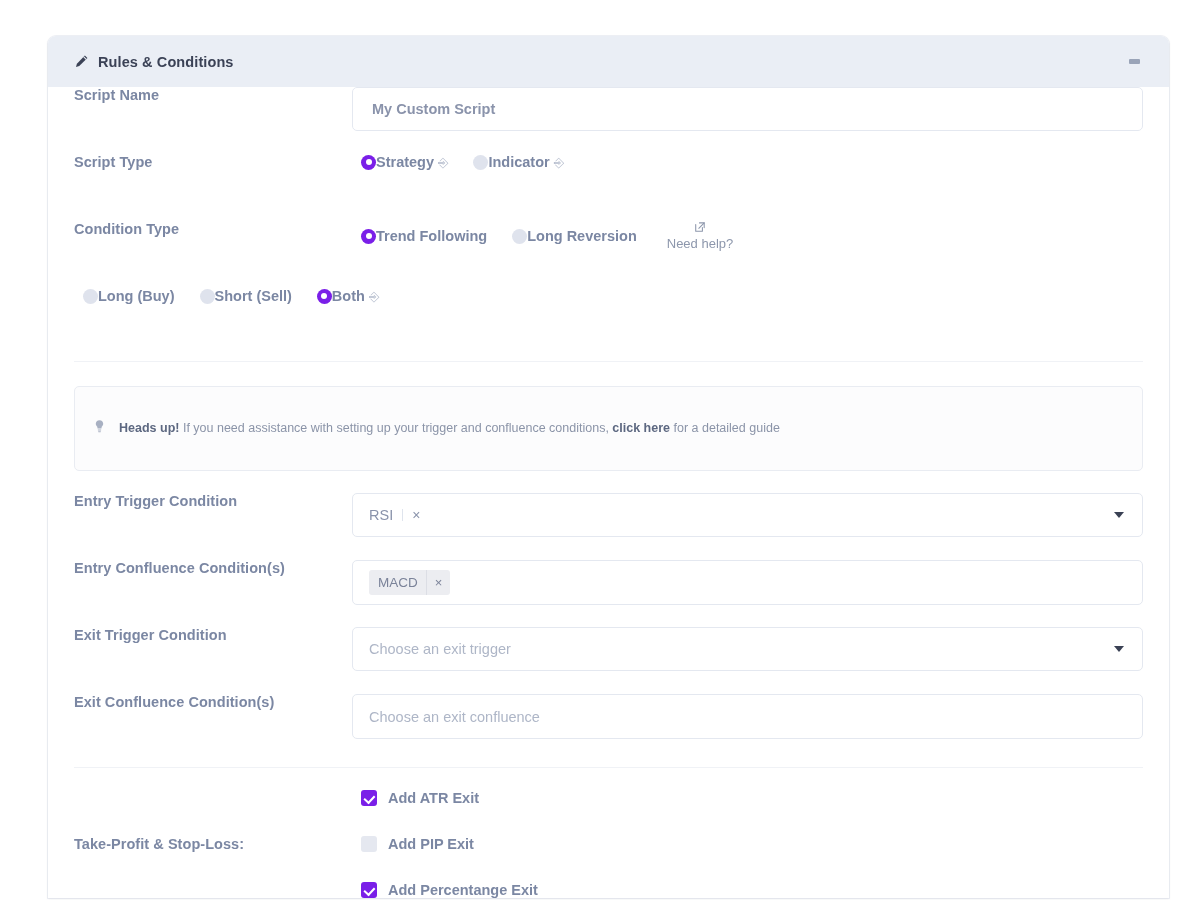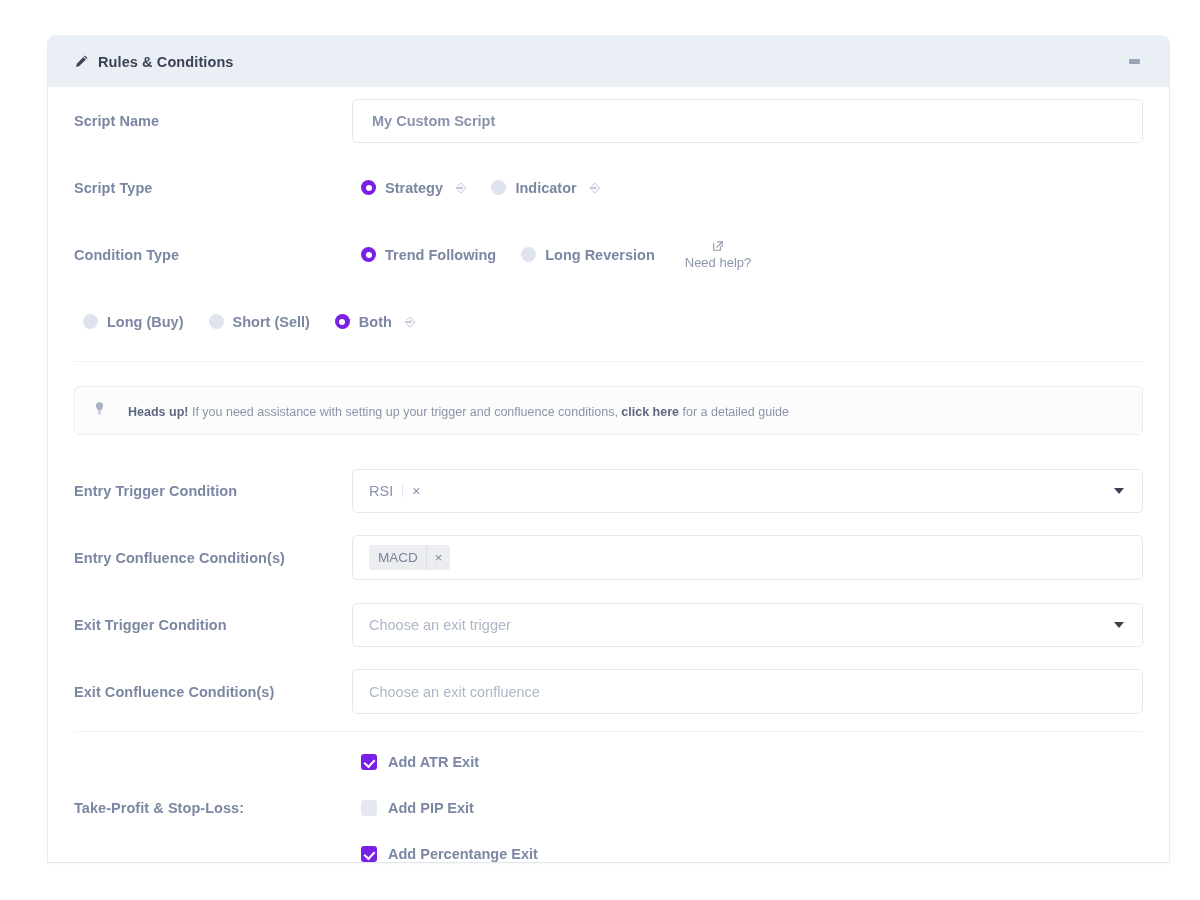--- a/index.html
+++ b/index.html
@@ -71,21 +71,20 @@
   }
 
   .card-body {
     padding: 0 26px 0 26px;
     background: #ffffff;
   }
 
   
   .form-row {
     display: flex;
-    align-items: center;
     min-height: 67px;
   }
 
   .form-label {
     width: 278px;
     flex: 0 0 278px;
     font-size: 14.5px;
     font-weight: bold;
     color: #7b87a3;
     letter-spacing: 0.05px;
@@ -114,21 +113,20 @@
   .radio-group {
     display: flex;
     align-items: center;
     gap: 0;
     padding-left: 9px;
   }
 
   .radio-option {
     display: flex;
     align-items: center;
-    gap: 9px;
     cursor: pointer;
     margin-right: 25px;
     white-space: nowrap;
   }
 
   .radio-dot {
     width: 15px;
     height: 15px;
     border-radius: 50%;
     background: #dfe3ed;
@@ -179,24 +177,24 @@
     margin: 6px 0 0 0;
   }
 
   
   .alert-wrap { padding: 24px 0 22px 0; }
 
   .alert {
     border: 1px solid #e9ecf2;
     border-radius: 5px;
     background: #fcfcfd;
-    padding: 14px 18px;
-    display: flex;
-    align-items: flex-end;
-    gap: 22px;
+    padding: 32px 18px;
+    display: flex;
+    align-items: center;
+    gap: 13px;
   }
 
   .alert-text {
     font-size: 12.5px;
     color: #8b94a8;
     line-height: 1.3;
   }
   .alert-text b { color: #5d6881; font-weight: bold; }
   .alert-text .lnk { color: #5d6881; font-weight: bold; cursor: pointer; }
 

